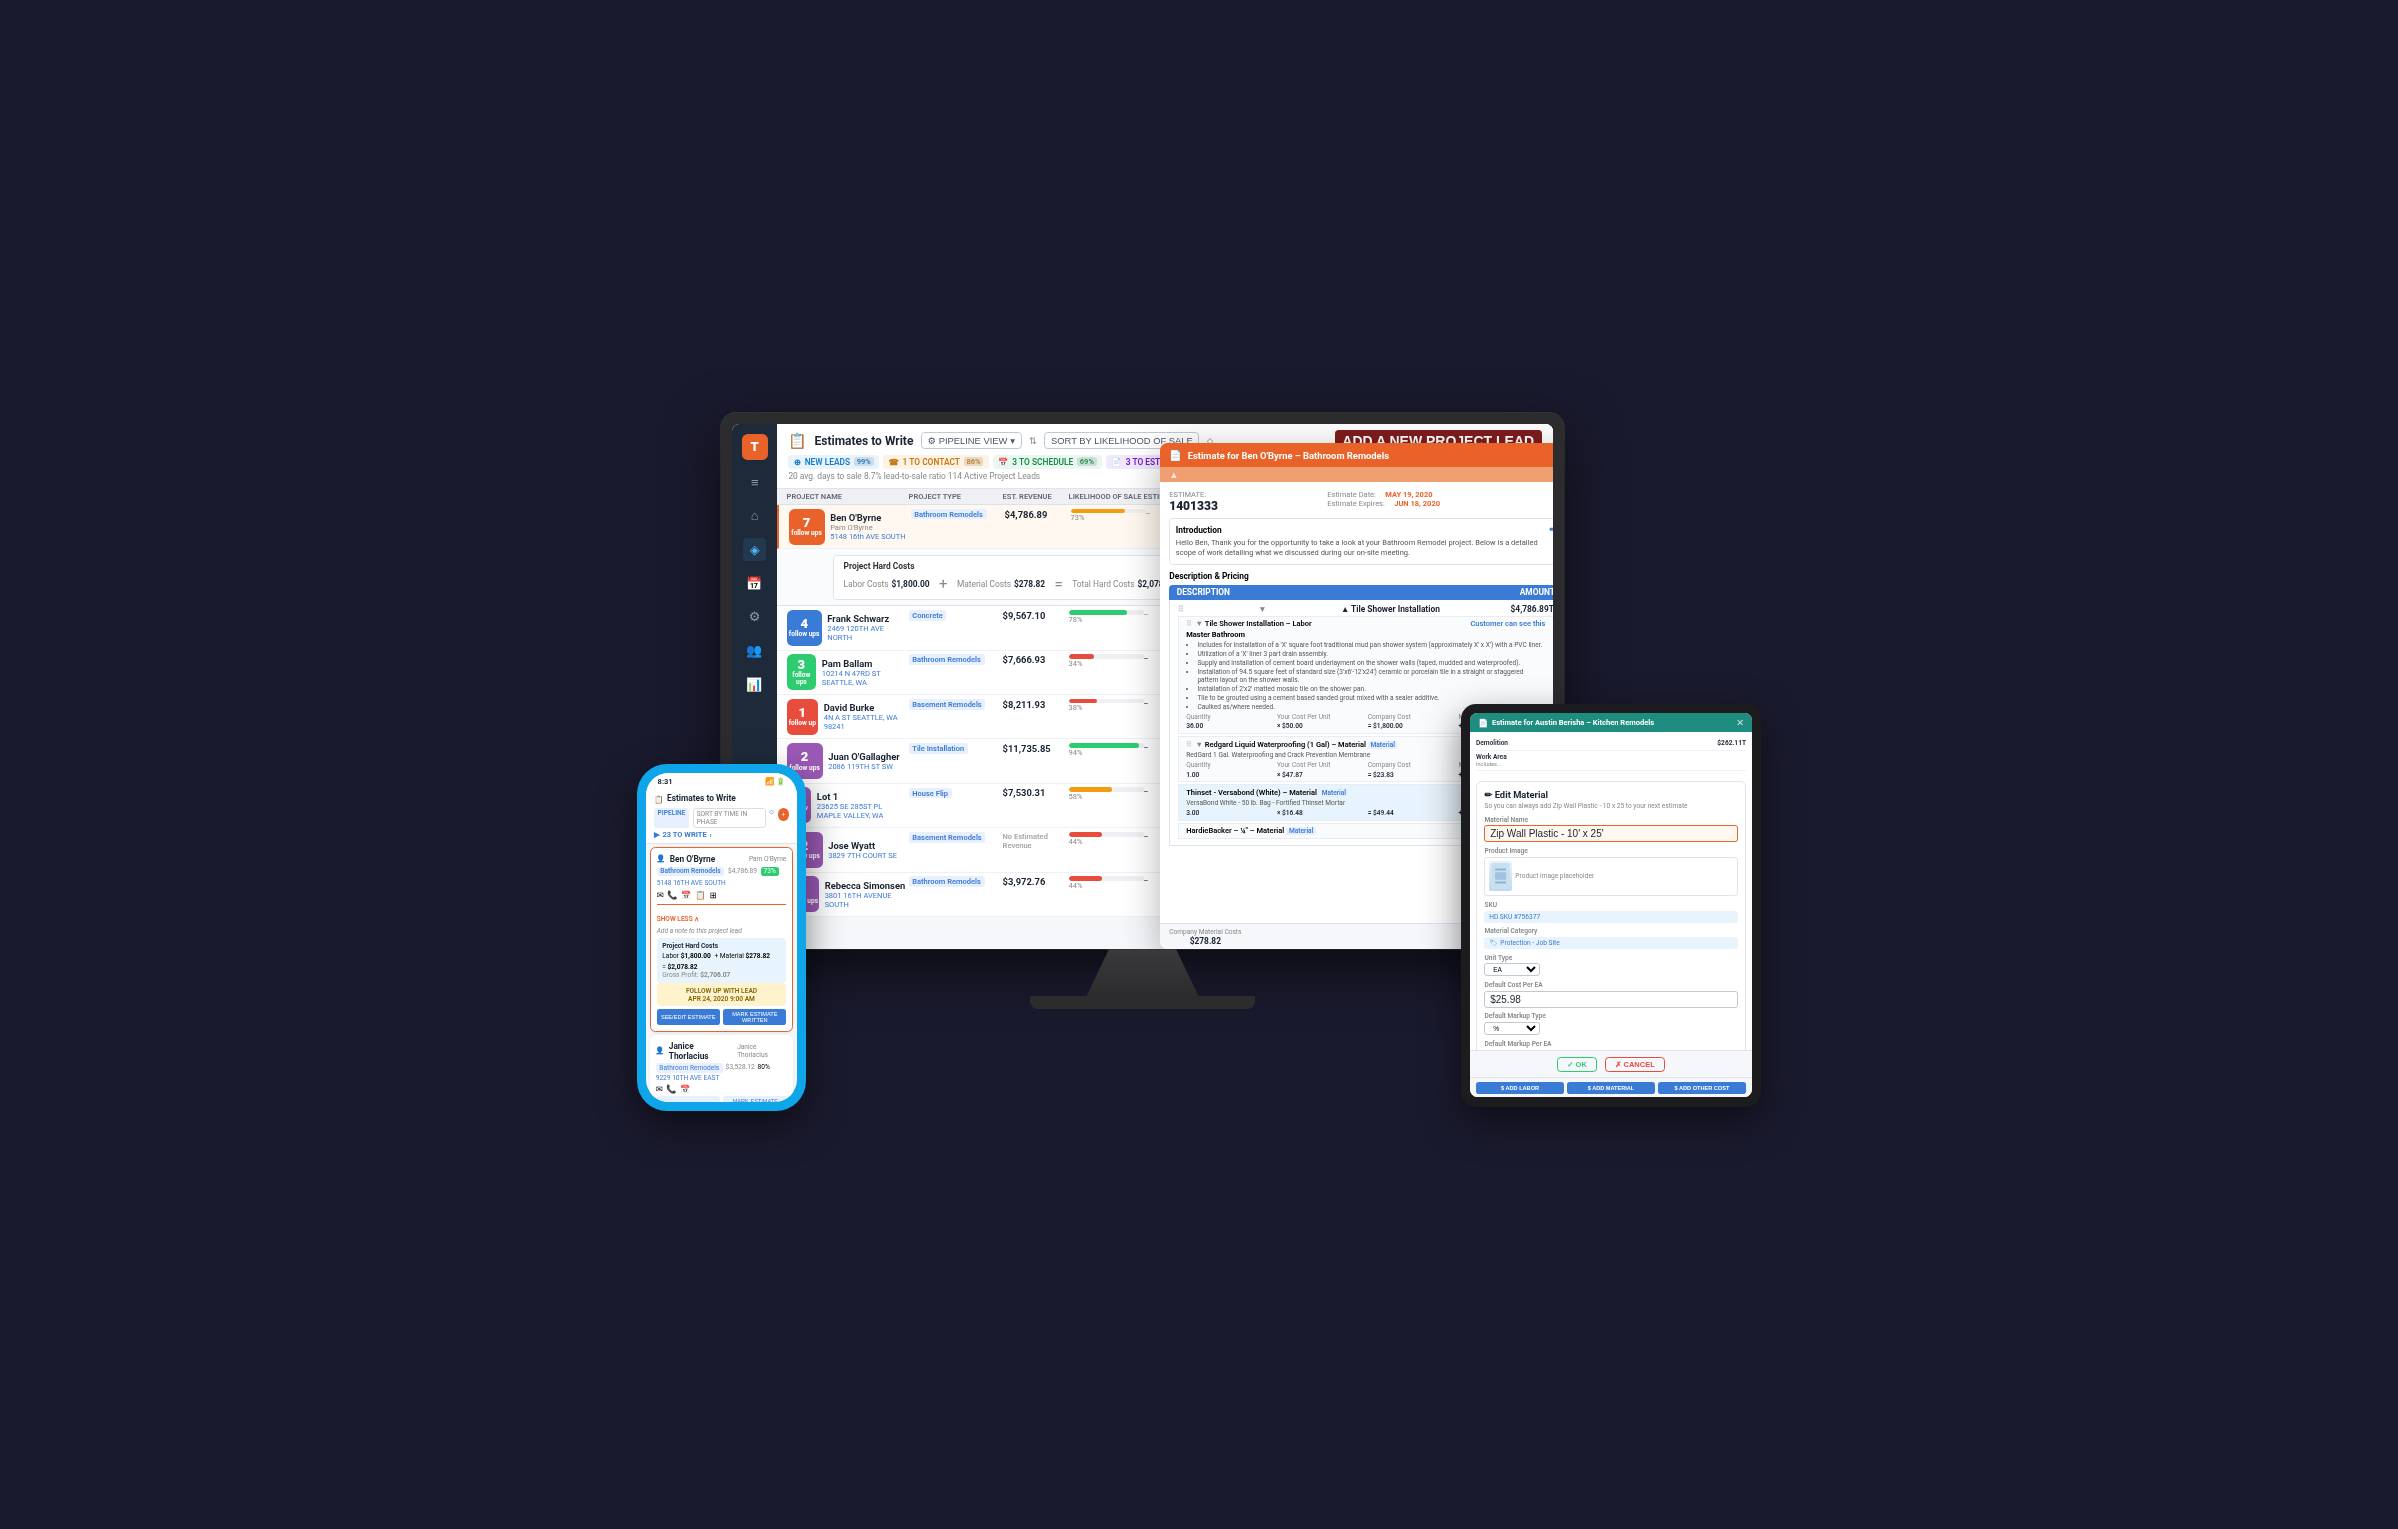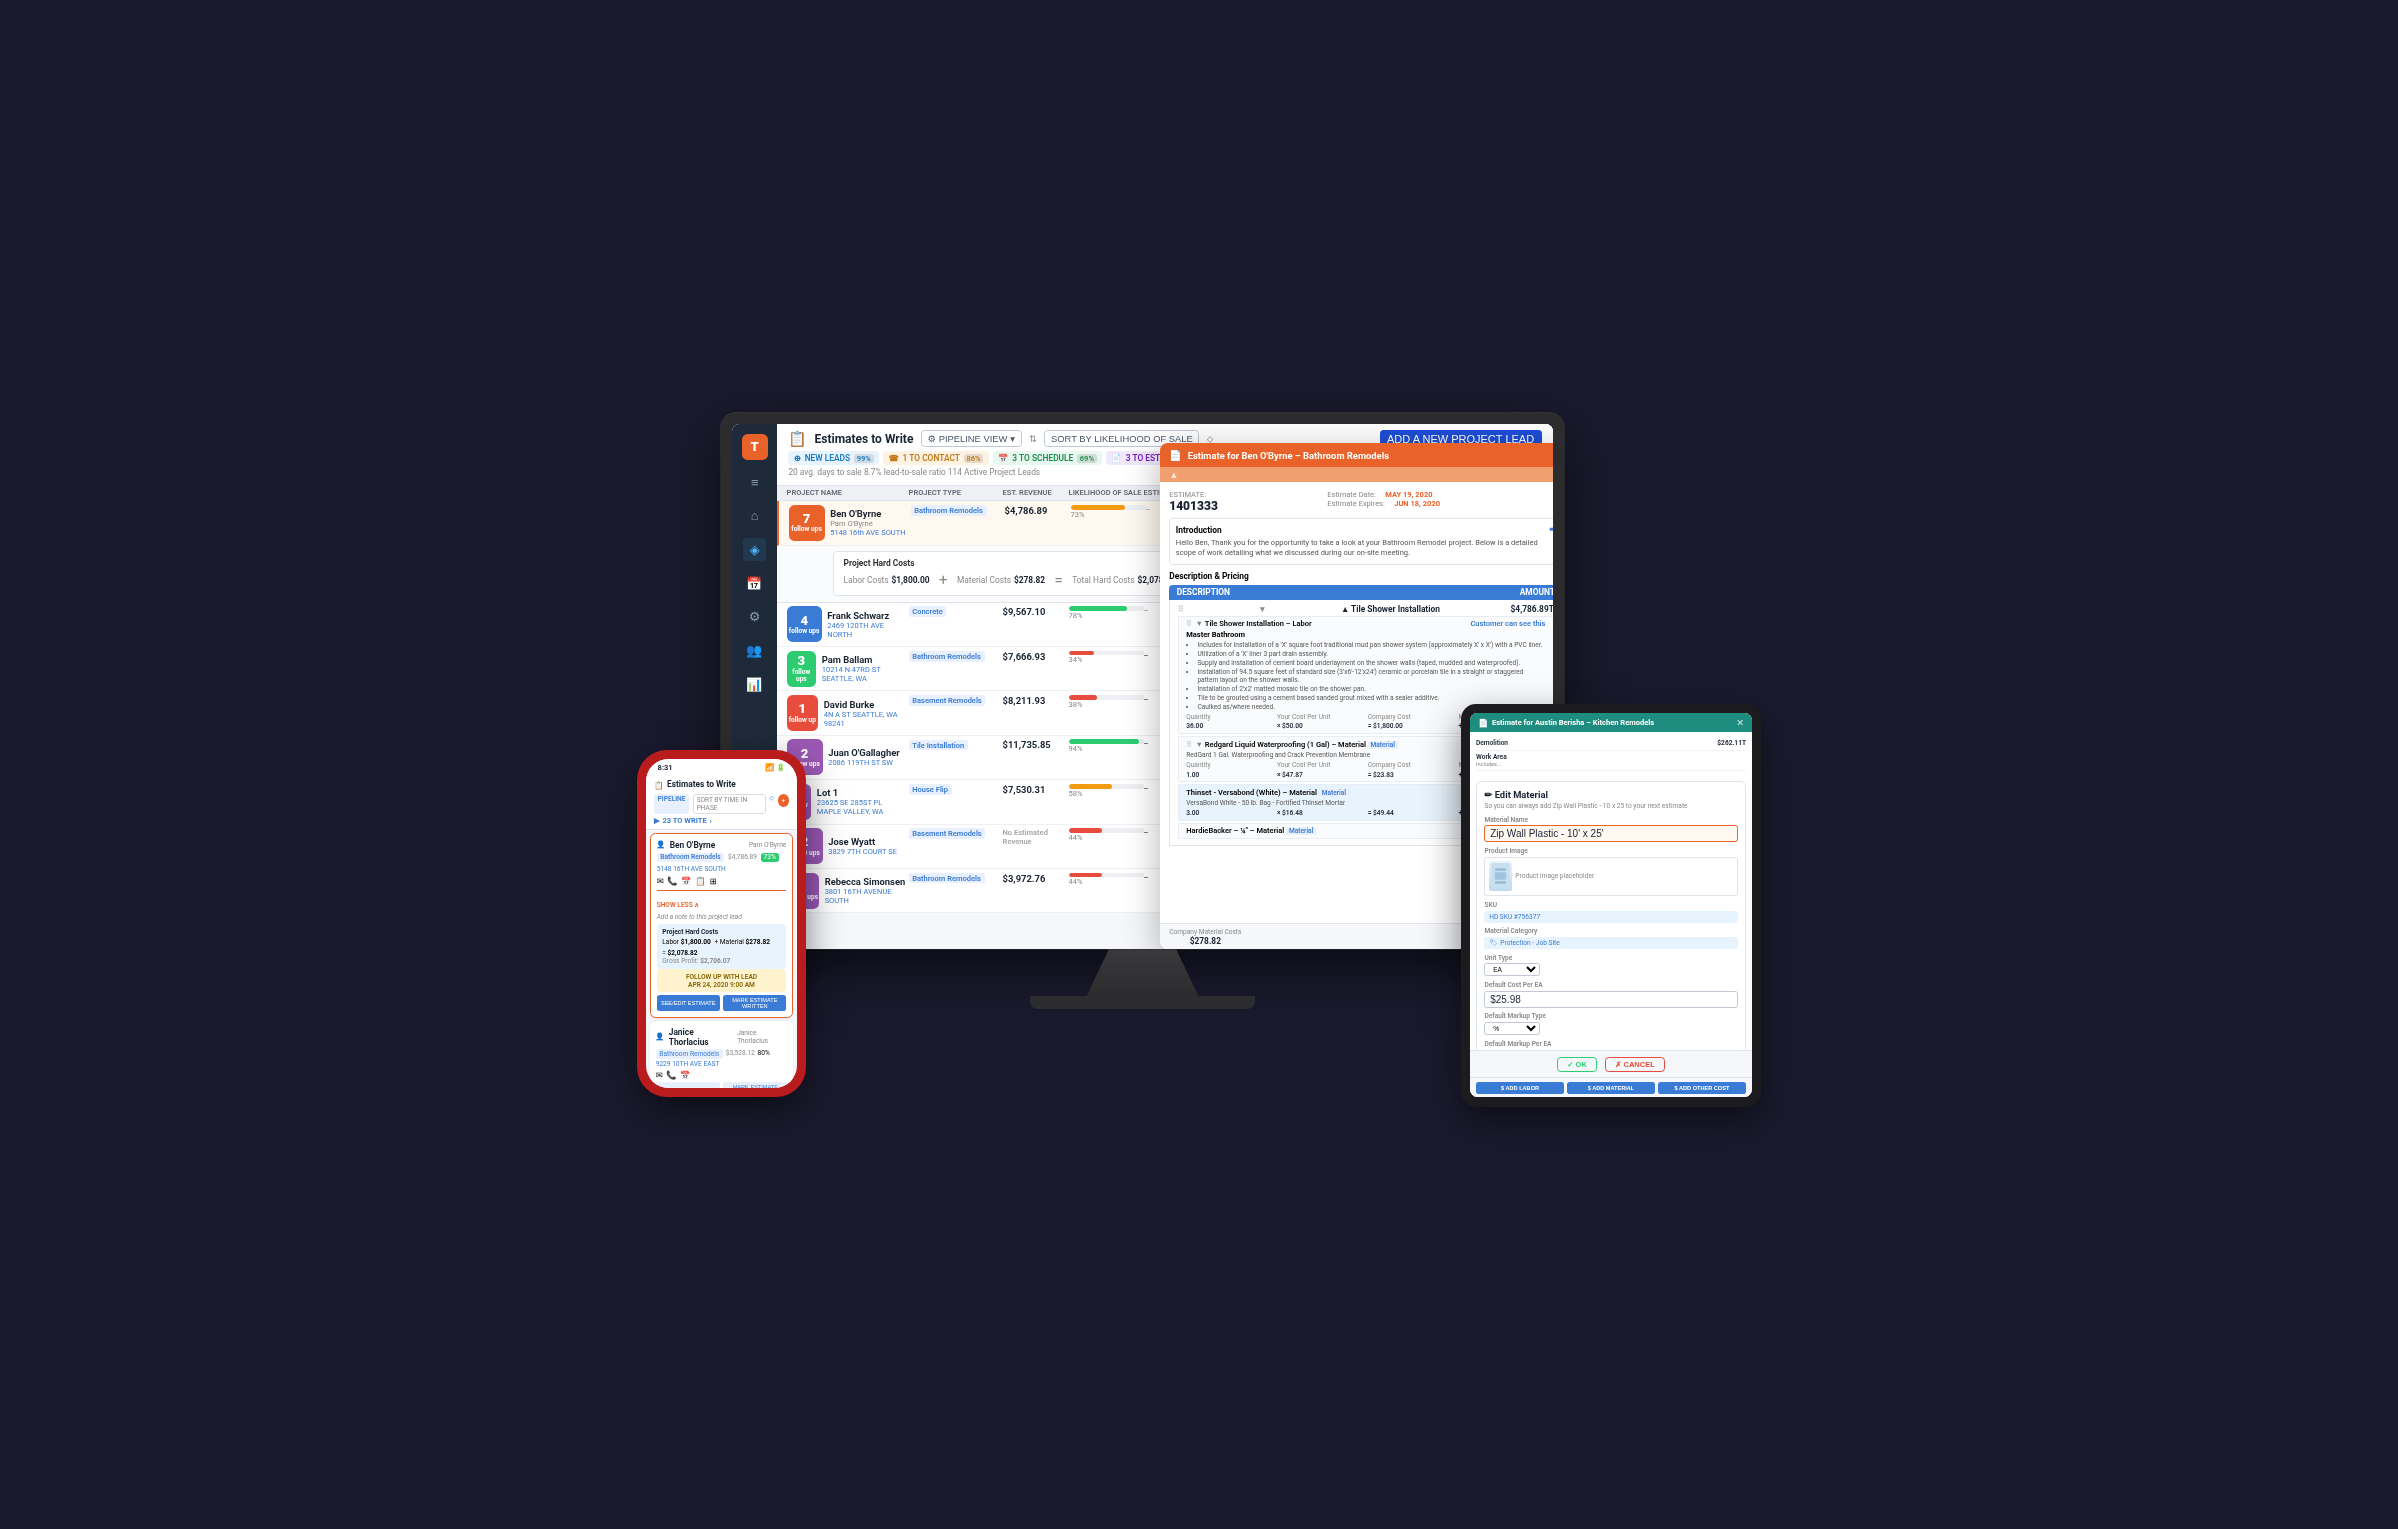--- a/index.html
+++ b/index.html
@@ -148,27 +148,27 @@
       background: none;
       border: 0.9px solid #c0c8d4;
       border-radius: 3.7px;
       padding: 1.9px 5.6px;
       font-size: 9.4px;
       color: #4a5568;
       cursor: pointer;
     }
 
     .add-project-btn {
-      background: #1d4ed8;
+      background: #7f1d1d;
       color: white;
       border: none;
       border-radius: 3.7px;
       padding: 2.8px 7.5px;
-      font-size: 11px;
-      font-weight: 400;
+      font-size: 14px;
+      font-weight: 700;
       cursor: pointer;
       margin-left: auto;
     }
 
     .stage-tabs {
       display: flex;
       gap: 3.7px;
     }
 
     .stage-tab {
@@ -524,24 +524,24 @@
       align-items: center;
     }
 
     .footer-cost-label { color: #888; font-size: 6.6px; }
     .footer-cost-val { font-weight: 700; color: #1a2332; font-size: 8.4px; }
 
     
     .phone {
       position: absolute;
       left: 0;
-      bottom: 19px;
+      bottom: 5px;
       width: 169px;
       height: 347px;
-      background: #b91c1c;
+      background: #0ea5e9;
       border-radius: 30px;
       padding: 9.4px;
       box-shadow: 0 14px 37px rgba(0,0,0,0.5);
       z-index: 20;
     }
 
     .phone-screen {
       background: #f5f7fa;
       border-radius: 22.5px;
       height: 100%;

